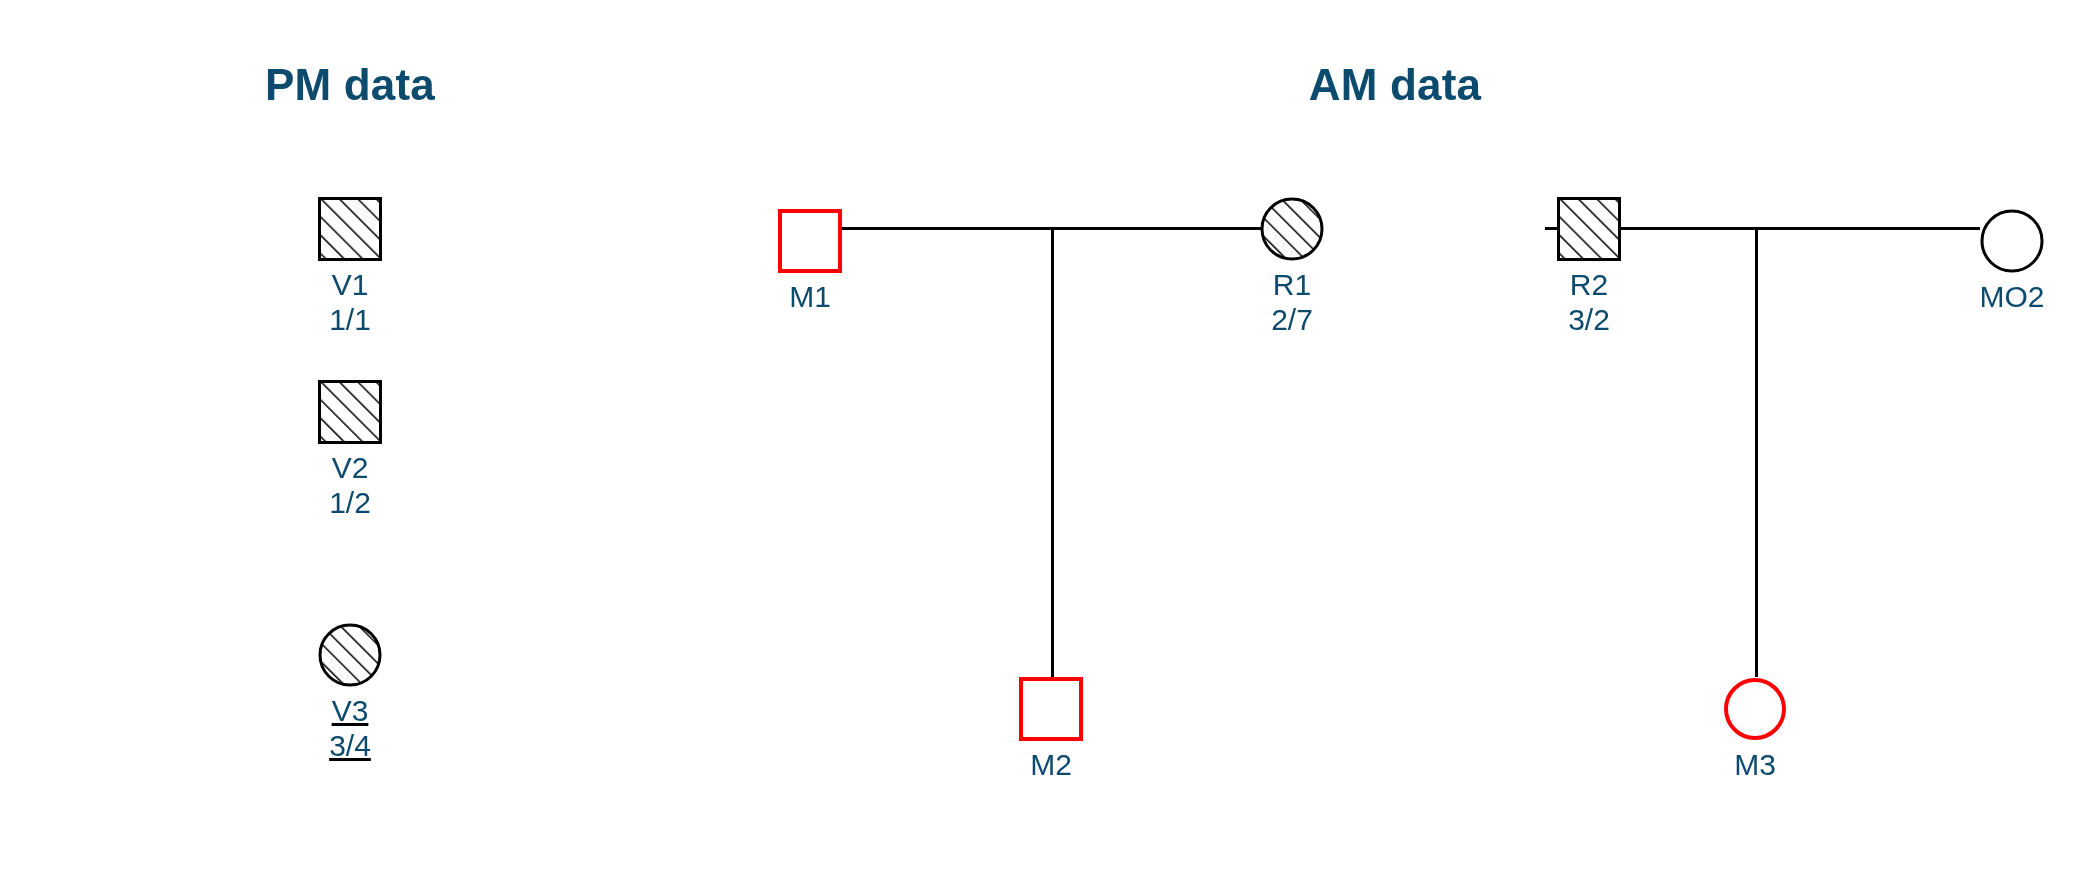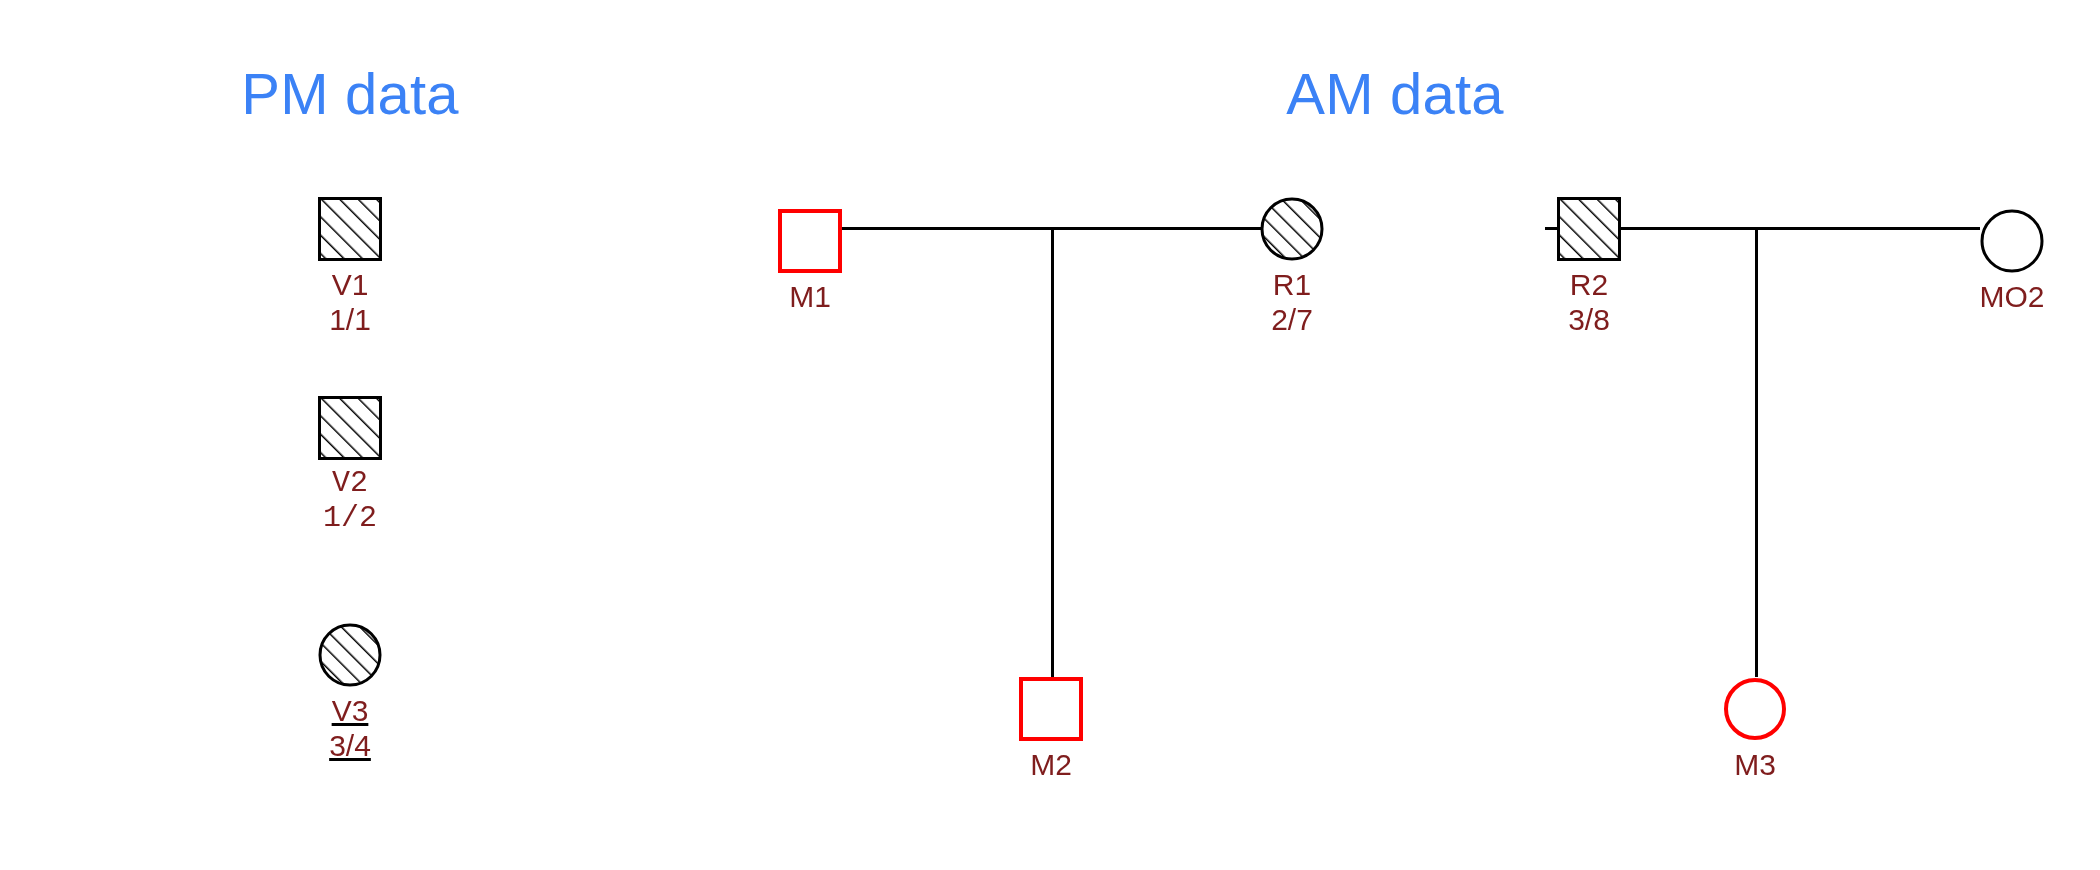--- a/index.html
+++ b/index.html
@@ -21,23 +21,23 @@
   #stage {
     position: absolute;
     left: 0; top: 0;
     width: 2100px;
     height: 870px;
   }
 
   
   .panel-title {
     position: absolute;
-    font-size: 58px;
-    font-weight: normal;
-    color: #3b82f6;
+    font-size: 44px;
+    font-weight: bold;
+    color: #0c4a6e;
     white-space: nowrap;
     transform: translateX(-50%);
     letter-spacing: 0.2px;
   }
   #title-pm { left: 350px;  top: 60px; }
   #title-am { left: 1395px; top: 60px; text-align: center; }
 
   
   .node {
     position: absolute;
@@ -57,21 +57,21 @@
     height: 64px;
   }
   .node .id-label,
   .node .genotype-label {
     display: block;
     width: 200px;
     margin-left: -68px;
     text-align: center;
     font-size: 30px;
     line-height: 1.18;
-    color: #7f1d1d;
+    color: #0c4a6e;
     white-space: nowrap;
   }
   .node .id-label { margin-top: 6px; }
 
   
   .line-h, .line-v {
     position: absolute;
     background: #000000;
   }
   .line-h { height: 3px; }
@@ -98,21 +98,21 @@
   <div class="node" style="left:350px; top:197px;">
     <span class="glyph">
       <svg viewBox="0 0 64 64">
         <rect x="1.5" y="1.5" width="61" height="61" fill="url(#hatch45)" stroke="#000000" stroke-width="3"></rect>
       </svg>
     </span>
     <span class="id-label">V1</span>
     <span class="genotype-label">1/1</span>
   </div>
 
-  <div class="node" style="left:350px; top:396px;font-family:Liberation Mono, monospace;">
+  <div class="node" style="left:350px; top:380px;">
     <span class="glyph">
       <svg viewBox="0 0 64 64">
         <rect x="1.5" y="1.5" width="61" height="61" fill="url(#hatch45)" stroke="#000000" stroke-width="3"></rect>
       </svg>
     </span>
     <span class="id-label">V2</span>
     <span class="genotype-label">1/2</span>
   </div>
 
   <div class="node" style="left:350px; top:623px;text-decoration:underline;">
@@ -162,21 +162,21 @@
   <div class="line-h" style="left:1545px; top:227px; width:435px;"></div>
   <div class="line-v" style="left:1755px; top:227px; height:450px;"></div>
 
   <div class="node" style="left:1589px; top:197px;">
     <span class="glyph">
       <svg viewBox="0 0 64 64">
         <rect x="1.5" y="1.5" width="61" height="61" fill="url(#hatch45)" stroke="#000000" stroke-width="3"></rect>
       </svg>
     </span>
     <span class="id-label">R2</span>
-    <span class="genotype-label">3/8</span>
+    <span class="genotype-label">3/2</span>
   </div>
 
   <div class="node" style="left:2012px; top:209px;">
     <span class="glyph">
       <svg viewBox="0 0 64 64">
         <circle cx="32" cy="32" r="30" fill="#ffffff" stroke="#000000" stroke-width="3"></circle>
       </svg>
     </span>
     <span class="id-label">MO2</span>
     <span class="genotype-label"></span>

